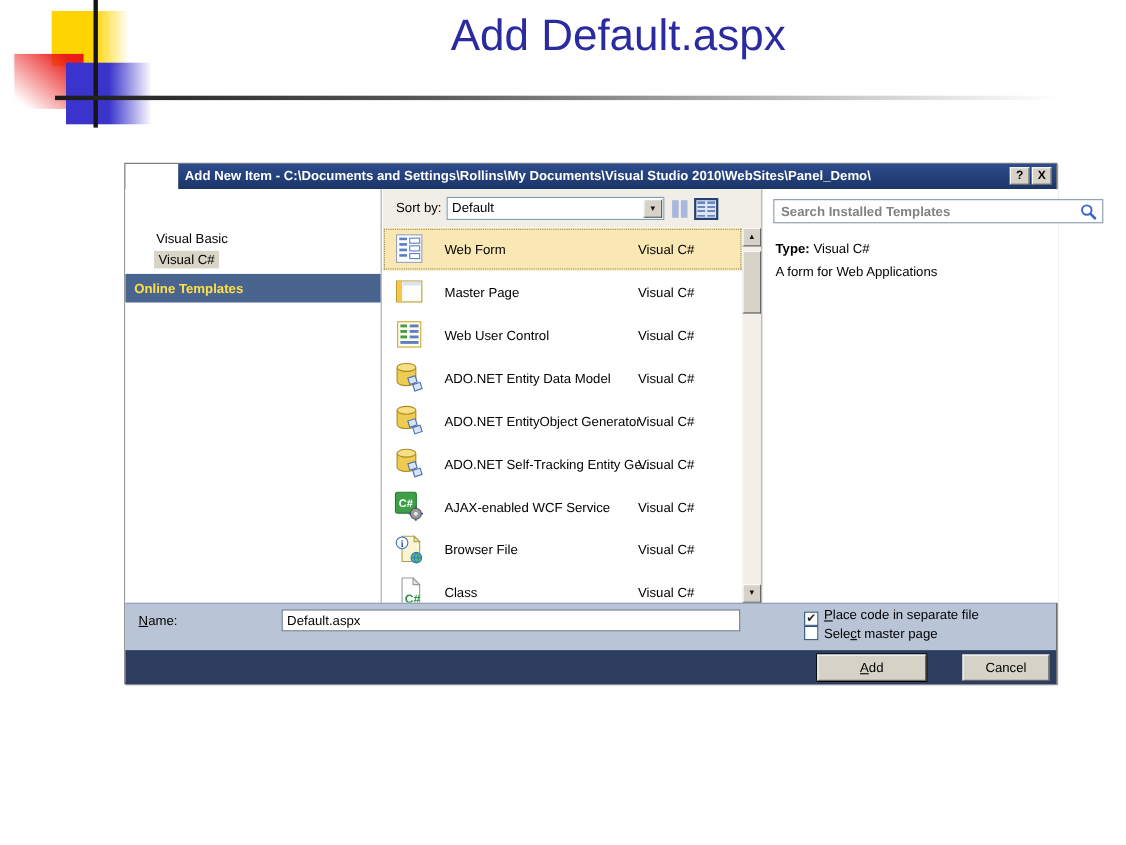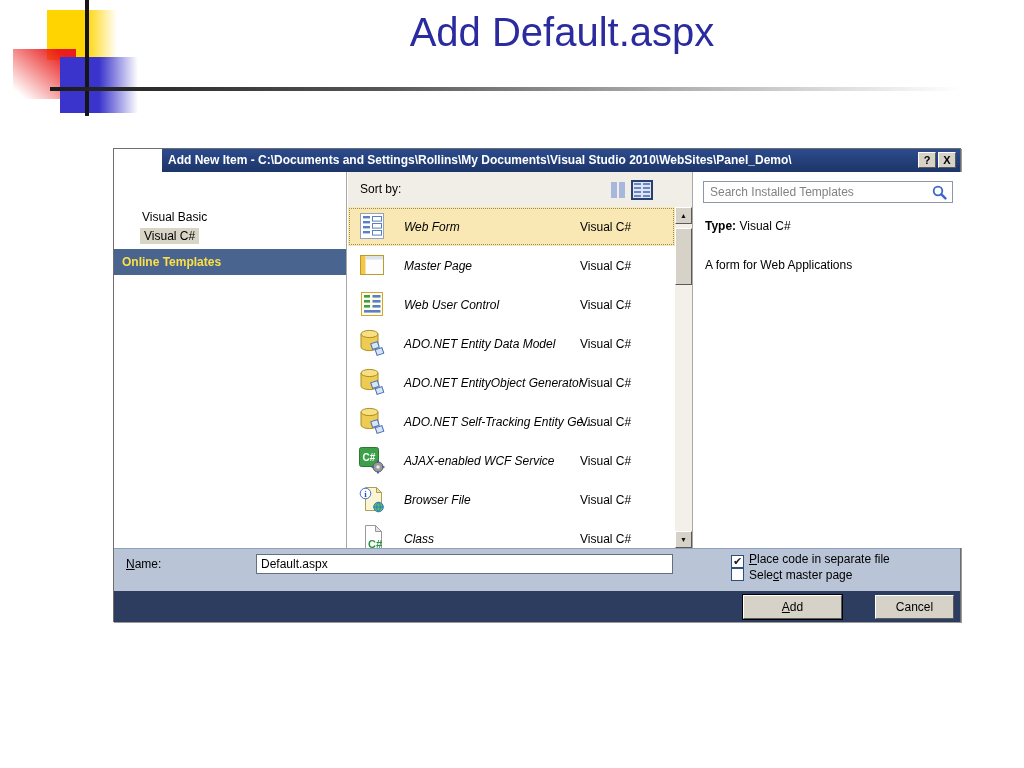--- a/index.html
+++ b/index.html
@@ -60,42 +60,42 @@
   .vb1 { left:261px; }
   .vb2 { left:283px; width:22px; border:2px solid #27406e; background:#dce6f6; padding:1px; }
   .vb-bars { width:100%; height:100%; display:flex; gap:2px; }
   .vb-bars i { flex:1; background:#a8b8dc; }
   .vb2 .vb-bars i { background:repeating-linear-gradient(#6d86c0 0 2px,#dce6f6 2px 4px); }
 
   .tlist { left:0; top:35px; width:327px; height:341px; overflow:hidden; background:#fff; }
   .trow { position:relative; height:39px; }
   .trow.sel { background:#f9e8b4; outline:1px dotted #9a8c50; outline-offset:-2px; }
   .ticon { position:absolute; left:10px; top:5px; width:28px; height:28px; }
-  .tname { position:absolute; left:56px; top:13px; white-space:nowrap;font-style:italic; }
+  .tname { position:absolute; left:56px; top:13px; white-space:nowrap; }
   .tcat { position:absolute; left:232px; top:13px; white-space:nowrap; }
 
   .scrollbar { left:327px; top:35px; width:17px; height:341px; background:#f2f0e8; }
   .sb-btn { left:0; width:17px; height:17px; background:#d6d2c8; border:1px solid;
     border-color:#fff #5a5a5a #5a5a5a #fff; font-size:7px; text-align:center;
     line-height:15px; color:#111; }
   .sb-up { top:0; }
   .sb-down { bottom:0; }
   .sb-thumb { left:0; top:21px; width:17px; height:57px; background:#d6d2c8;
     border:1px solid; border-color:#fff #5a5a5a #5a5a5a #fff; }
 
   
   .right-panel { left:578px; top:0; width:270px; height:376px; background:#fff;
     border-left:1px solid #a8a8a8; }
-  .search-box { left:10px; top:9px; width:250px; height:22px; background:#fff;
-    border:1px solid #8a98a8; }
+  .search-box { left:10px; top:9px; width:300px; height:22px; background:#fff;
+    border:1px solid #8a98a8;font-weight:bold; }
   .search-text { left:6px; top:3px; color:#828282; }
   .search-icon { right:5px; top:3px; width:15px; height:15px; }
   .type-line { left:12px; top:47px; }
   .type-label { font-weight:bold; }
-  .desc-line { left:12px; top:86px; }
+  .desc-line { left:12px; top:68px; }
 
   
   .name-row { left:0; top:399px; width:846px; height:43px; background:#b9c4d6;
     border-top:1px solid #8fa0bd; }
   .name-label { left:12px; top:8px;text-align:right; }
   .name-input { left:142px; top:5px; width:417px; height:20px; border:1px solid #63707f;
     font-family:inherit; font-size:12px; padding:1px 4px; background:#fff; }
   .options { left:578px; top:3px; }
   .opt { position:relative; height:19px; white-space:nowrap;padding-left:39px; }
   .cb { display:inline-block; width:13px; height:13px; background:#fff;
@@ -138,20 +138,24 @@
 
     <div class="abs left-panel">
       <div class="abs tree-item ti-vb">Visual Basic</div>
       <div class="abs tree-item ti-cs">Visual C#</div>
       <div class="abs online-header">Online Templates</div>
     </div>
 
     <div class="abs mid-panel">
       <div class="abs sort-row">
         <span class="abs sort-label">Sort by:</span>
+        <div class="abs dropdown">
+          <span class="abs dd-value">Default</span>
+          <span class="abs dd-btn">▼</span>
+        </div>
         <div class="abs view-btn vb1">
           <span class="vb-bars">
               <i></i>
               <i></i>
             </span>
         </div>
         <div class="abs view-btn vb2">
           <span class="vb-bars">
               <i></i>
               <i></i>

